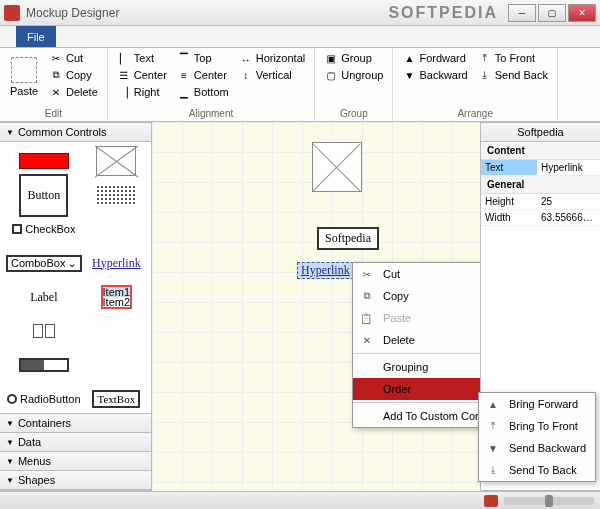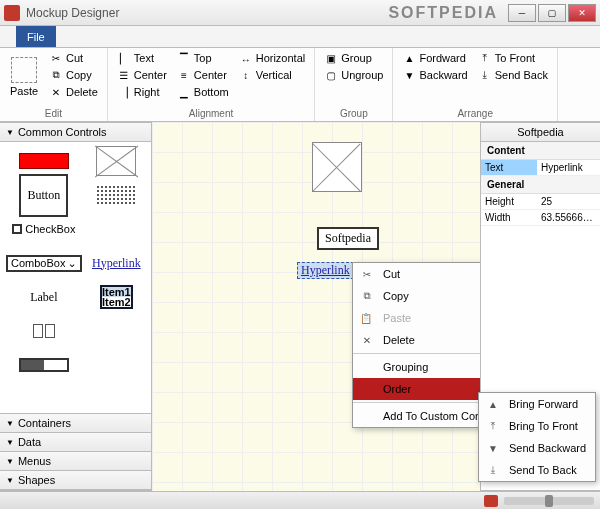--- a/index.html
+++ b/index.html
@@ -49,21 +49,21 @@
 .pc .wirebox::before, .pc .wirebox::after { content:""; position:absolute; background:#888; }
 .pc .wirebox::before { width: 140%; height:1px; top:50%; left:-20%; transform: rotate(36deg); }
 .pc .wirebox::after  { width: 140%; height:1px; top:50%; left:-20%; transform: rotate(-36deg); }
 .pc .btn-sample { border: 2px solid #333; padding: 12px 6px; font-family: "Comic Sans MS", cursive; font-size: 12px; text-align: right; }
 .pc .dots { width: 40px; height: 20px; background-image: radial-gradient(#555 1px, transparent 1px); background-size: 4px 4px; }
 .pc .chk { display: flex; align-items: center; gap: 3px; font-family: "Comic Sans MS"; font-size: 11px;}
 .pc .chk .box { width: 10px; height: 10px; border: 2px solid #333; }
 .pc .combo { border: 2px solid #333; padding: 0 3px; font-family: "Comic Sans MS"; font-size: 10px; display:flex; align-items:center; gap:2px;}
 .pc .hyper { color: #22a; text-decoration: underline; font-family: "Comic Sans MS"; font-size: 12px;}
 .pc .lbl { font-family: "Comic Sans MS"; font-size: 12px;}
-.pc .listbox { border: 2px solid #0f172a; padding: 0; font-family: "Comic Sans MS"; font-size: 9px; line-height: 10px; font-weight: bold;}
+.pc .listbox { border: 2px solid #ef4444; padding: 0; font-family: "Comic Sans MS"; font-size: 9px; line-height: 10px;}
 .pc .listbox div:first-child { background: #cde; }
 .pc .prog { width: 50px; height: 14px; border: 2px solid #333; background: linear-gradient(to right, #555 50%, #fff 50%);}
 .pc .radio { display:flex; align-items:center; gap:3px; font-family:"Comic Sans MS"; font-size:11px;}
 .pc .radio .circ { width:10px; height:10px; border:2px solid #333; border-radius:50%;}
 .pc .txtbox { border:2px solid #333; padding:1px 3px; font-family:"Comic Sans MS"; font-size:11px;}
 .pc .numeric { display:flex; gap:2px;}
 .pc .numeric div{ width:10px; height:14px; border:1px solid #555;}
 
 
 .accordion { border-top: 1px solid #bbb; }
@@ -286,20 +286,29 @@
           <div class="numeric">
             <div></div>
             <div></div>
           </div>
         </div>
       <div class="pc"></div>
       <div class="pc">
           <div class="prog"></div>
         </div>
       <div class="pc"></div>
+      <div class="pc">
+          <div class="radio">
+            <div class="circ"></div>
+            <span>RadioButton</span>
+          </div>
+        </div>
+      <div class="pc">
+          <div class="txtbox">TextBox</div>
+        </div>
     </div>
     <div class="accordion">
       <div class="acc-item">
           <span class="chev">▼</span>
           <span>Containers</span>
         </div>
       <div class="acc-item">
           <span class="chev">▼</span>
           <span>Data</span>
         </div>

